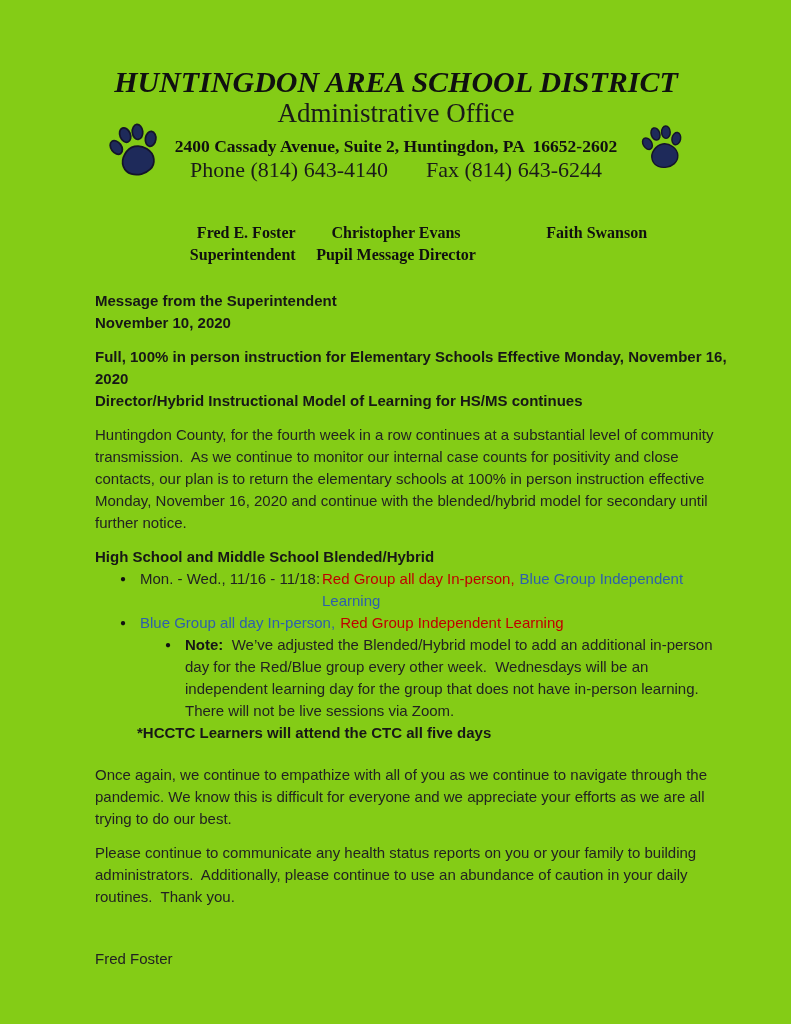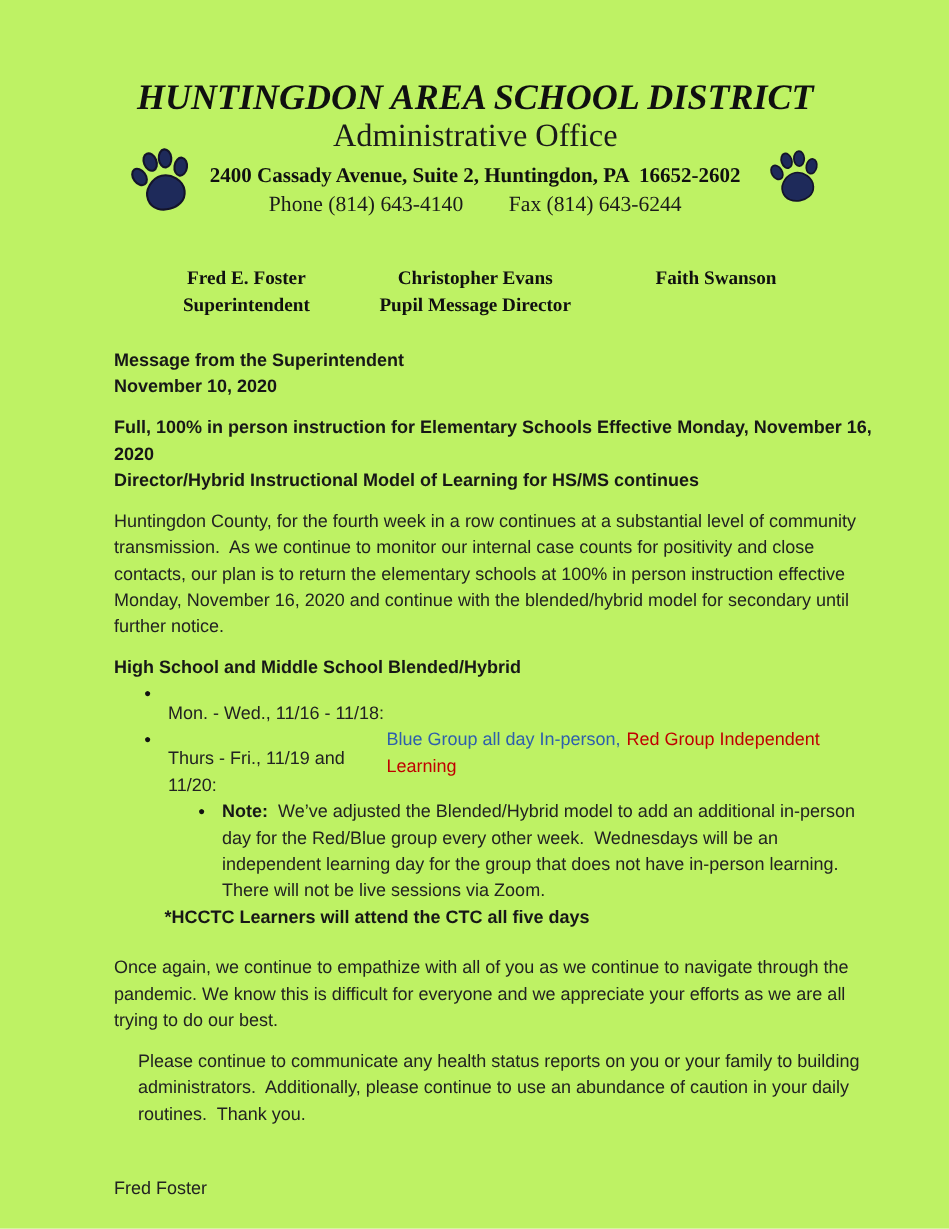--- a/index.html
+++ b/index.html
@@ -1,19 +1,19 @@
 <!DOCTYPE html>
 <html><head>
 <meta charset="utf-8">
 <style>
   html,body{margin:0;padding:0;background:#ffffff;}
   .page{
     position:relative;
     width:791px;height:1024px;
-    background:#bef264;
+    background:#84cc16;
     font-family:"Liberation Sans",sans-serif;
     font-size:15px;line-height:22px;color:#222;
     box-sizing:border-box;
     padding:64px 60px 0 95px;
     overflow:hidden;
   }
   
   .letterhead{width:602px;text-align:center;position:relative;}
   .district-title{
     font-family:"Liberation Serif",serif;
@@ -25,51 +25,51 @@
     font-family:"Liberation Serif",serif;
     font-size:27px;line-height:26px;color:#1a1a1a;
   }
   .address-line{
     font-family:"Liberation Serif",serif;font-weight:bold;
     font-size:17.5px;line-height:24px;margin-top:8px;color:#101010;
     white-space:pre;
   }
   .phone-line{
     font-family:"Liberation Serif",serif;
-    font-size:18px;line-height:24px;color:#1a1a1a;
+    font-size:22px;line-height:24px;color:#1a1a1a;
   }
   .phone-line .fax{margin-left:38px;}
   .paw{position:absolute;line-height:0;}
   .paw svg{display:block;}
   .paw-left{left:10px;top:56px;transform:rotate(-14deg);}
   .paw-right{left:543px;top:58px;transform:rotate(-10deg);}
   
   .staff-row{
     display:grid;grid-template-columns:1fr 1fr 1fr;
     width:602px;margin-top:40px;
     font-family:"Liberation Serif",serif;font-weight:bold;
     font-size:16px;line-height:22px;color:#101010;
   }
   .staff-col{text-align:center;}
-  .staff-col.first{text-align:center;padding-left:20px;}
+  .staff-col.first{text-align:right;padding-left:20px;}
   
   .bold{font-weight:bold;color:#171717;}
   .msg-heading{margin-top:24px;font-weight:bold;color:#171717;}
   .subject{margin-top:12px;font-weight:bold;color:#171717;max-width:636px;}
   .para{margin-top:12px;max-width:622px;white-space:pre-wrap;}
   .sched-head{margin-top:12px;font-weight:bold;color:#171717;}
   .bullet-row{display:flex;margin-left:25px;max-width:640px;}
   .b-dot{flex:0 0 20px;font-size:10px;line-height:22px;color:#111;}
-  .b-label{flex:0 0 182px;margin-top:16px;}
+  .b-label{flex:0 0 182px;}
   .b-col1{margin-right:5px;}
   .note-row{display:flex;margin-left:70px;max-width:560px;}
   .note-text{white-space:pre-wrap;}
   .hcctc{margin-left:42px;font-weight:bold;color:#171717;}
   .para2{margin-top:20px;}
-  .para3{margin-top:12px;margin-left:20px;}
+  .para3{margin-top:12px;}
   .signature{margin-top:40px;}
 </style>
 </head>
 <body>
 
 <div class="page">
 
   <div class="letterhead">
     <div class="district-title">HUNTINGDON AREA SCHOOL DISTRICT</div>
     <div class="office-line">Administrative Office</div>
@@ -125,25 +125,27 @@
 
   <div class="para">Huntingdon County, for the fourth week in a row continues at a substantial level of community transmission.  As we continue to monitor our internal case counts for positivity and close contacts, our plan is to return the elementary schools at 100% in person instruction effective Monday, November 16, 2020 and continue with the blended/hybrid model for secondary until further notice.</div>
 
   <div class="sched-head">
     <div>High School and Middle School Blended/Hybrid</div>
   </div>
 
   <div class="bullet-row">
     <span class="b-dot">●</span>
     <span class="b-label">Mon. - Wed., 11/16 - 11/18:</span>
+    <span>
+      <span class="b-col1" style="color: rgb(192, 0, 0);">Red Group all day In-person,</span><span style="color: rgb(46, 95, 173);">Blue Group Independent Learning</span>
+    </span>
   </div>
 
   <div class="bullet-row">
     <span class="b-dot">●</span>
-    <span class="b-label">Thurs - Fri., 11/19 and 11/20:</span>
     <span>
       <span class="b-col1" style="color: rgb(46, 95, 173);">Blue Group all day In-person,</span><span style="color: rgb(192, 0, 0);">Red Group Independent Learning</span>
     </span>
   </div>
 
   <div class="note-row">
     <span class="b-dot">●</span>
     <div class="note-text"><span class="bold">Note:</span><span>  We’ve adjusted the Blended/Hybrid model to add an additional in-person day for the Red/Blue group every other week.  Wednesdays will be an independent learning day for the group that does not have in-person learning.  There will not be live sessions via Zoom.</span></div>
   </div>
 

